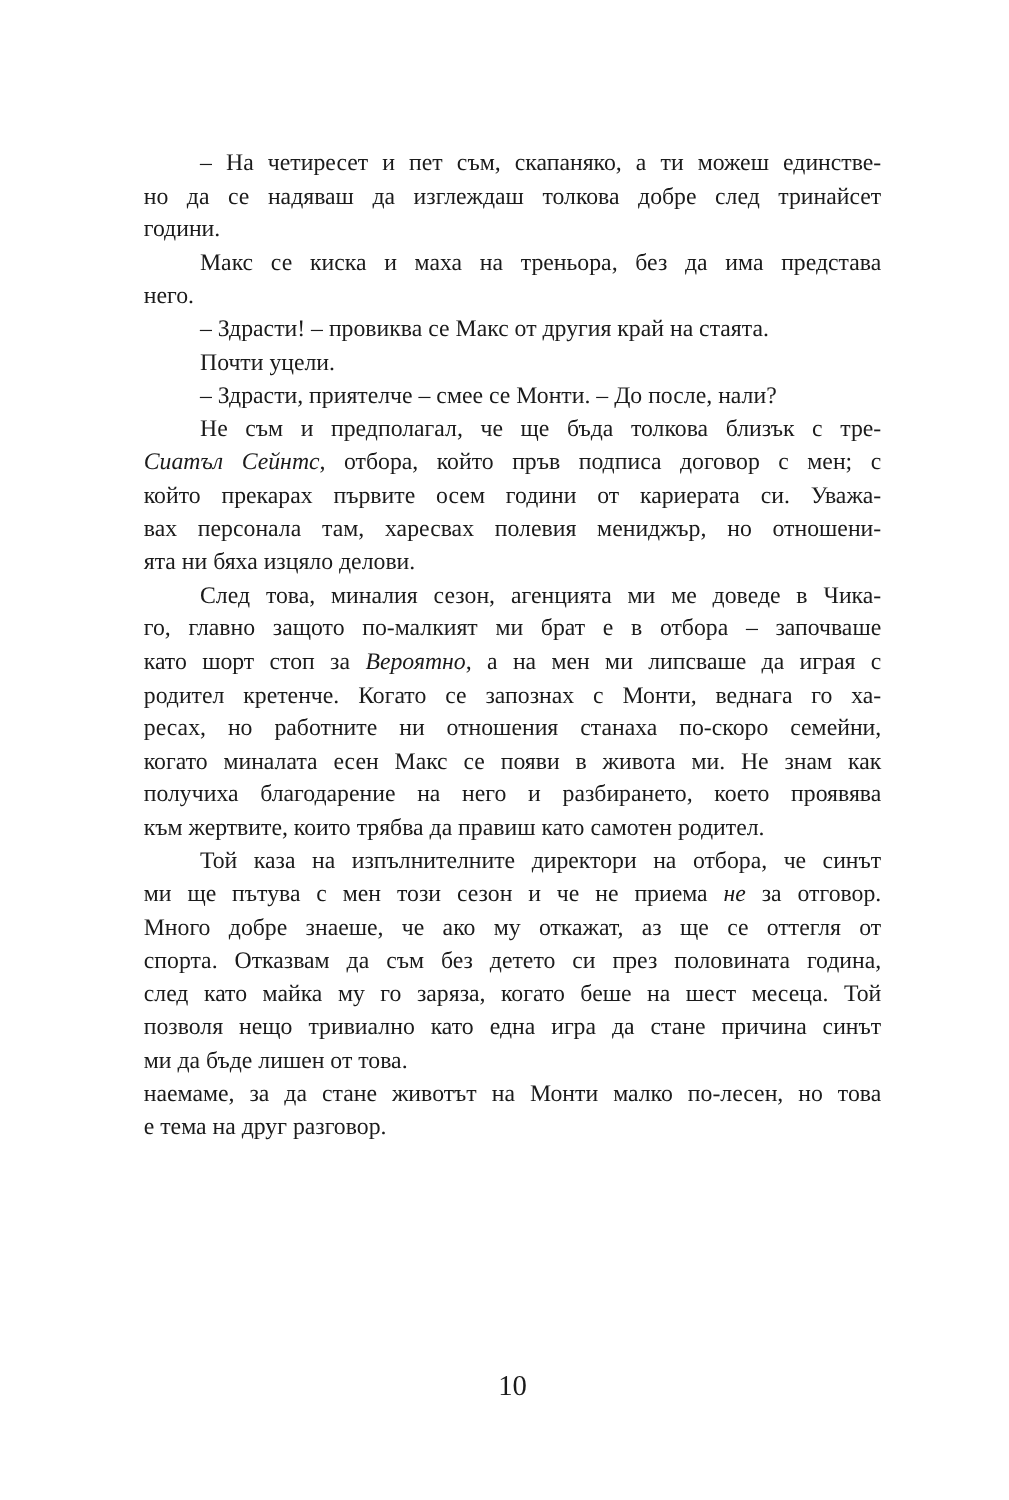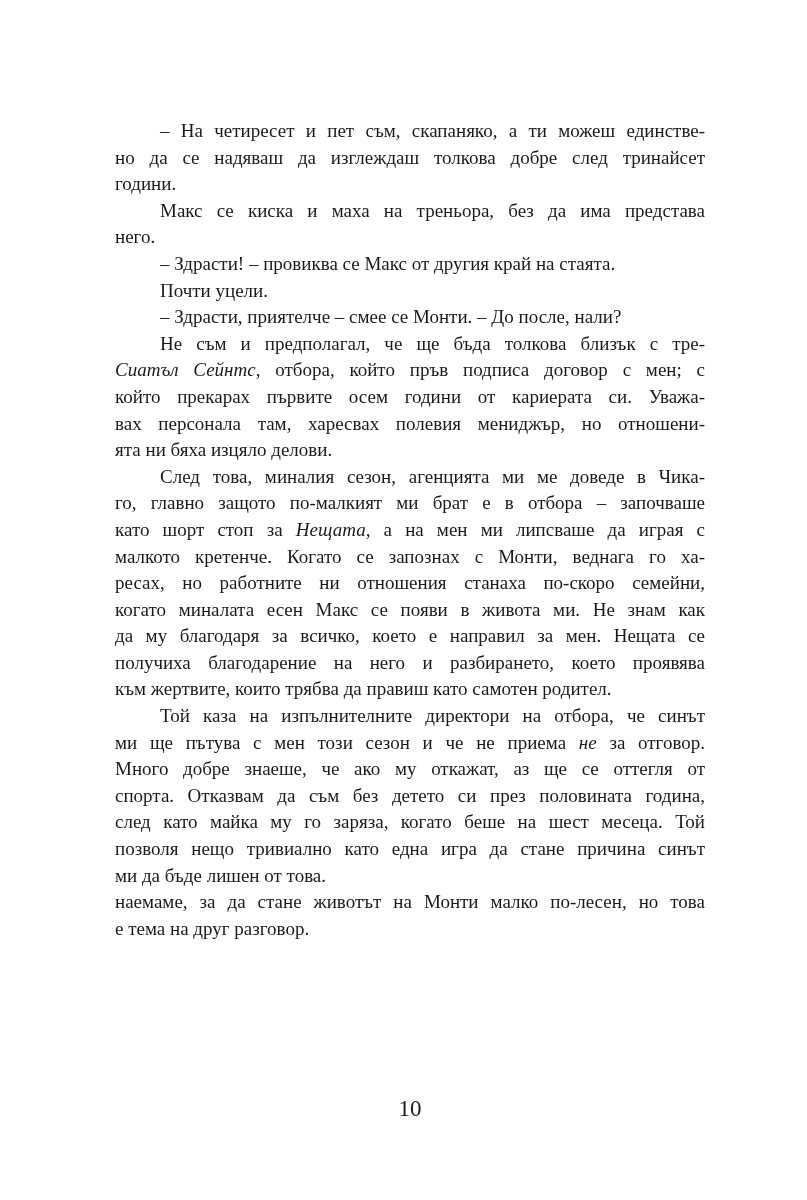--- a/index.html
+++ b/index.html
@@ -75,25 +75,24 @@
       <div class="para">
         <div class="line first"><span>Не съм и предполагал, че ще бъда толкова близък с тре-</span></div>
         <div class="line"><em>Сиатъл Сейнтс</em><span>, отбора, който пръв подписа договор с мен; с</span></div>
         <div class="line"><span>който прекарах първите осем години от кариерата си. Уважа-</span></div>
         <div class="line"><span>вах персонала там, харесвах полевия мениджър, но отношени-</span></div>
         <div class="line last"><span>ята ни бяха изцяло делови.</span></div>
       </div>
       <div class="para">
         <div class="line first"><span>След това, миналия сезон, агенцията ми ме доведе в Чика-</span></div>
         <div class="line"><span>го, главно защото по-малкият ми брат е в отбора – започваше</span></div>
-        <div class="line"><span>като шорт стоп за </span><em>Нещата</em><span>, а на мен ми липсваше да играя с</span></div>
-        <div class="line"><span>малкото кретенче. Когато се запознах с Монти, веднага го ха-</span></div>
+        <div class="line"><span>като шорт стоп за </span><em>Вероятно</em><span>, а на мен ми липсваше да играя с</span></div>
+        <div class="line"><span>родител кретенче. Когато се запознах с Монти, веднага го ха-</span></div>
         <div class="line"><span>ресах, но работните ни отношения станаха по-скоро семейни,</span></div>
         <div class="line"><span>когато миналата есен Макс се появи в живота ми. Не знам как</span></div>
-        <div class="line"><span>да му благодаря за всичко, което е направил за мен. Нещата се</span></div>
         <div class="line"><span>получиха благодарение на него и разбирането, което проявява</span></div>
         <div class="line last"><span>към жертвите, които трябва да правиш като самотен родител.</span></div>
       </div>
       <div class="para">
         <div class="line first"><span>Той каза на изпълнителните директори на отбора, че синът</span></div>
         <div class="line"><span>ми ще пътува с мен този сезон и че не приема </span><em>не</em><span> за отговор.</span></div>
         <div class="line"><span>Много добре знаеше, че ако му откажат, аз ще се оттегля от</span></div>
         <div class="line"><span>спорта. Отказвам да съм без детето си през половината година,</span></div>
         <div class="line"><span>след като майка му го заряза, когато беше на шест месеца. Той</span></div>
         <div class="line"><span>позволя нещо тривиално като една игра да стане причина синът</span></div>

